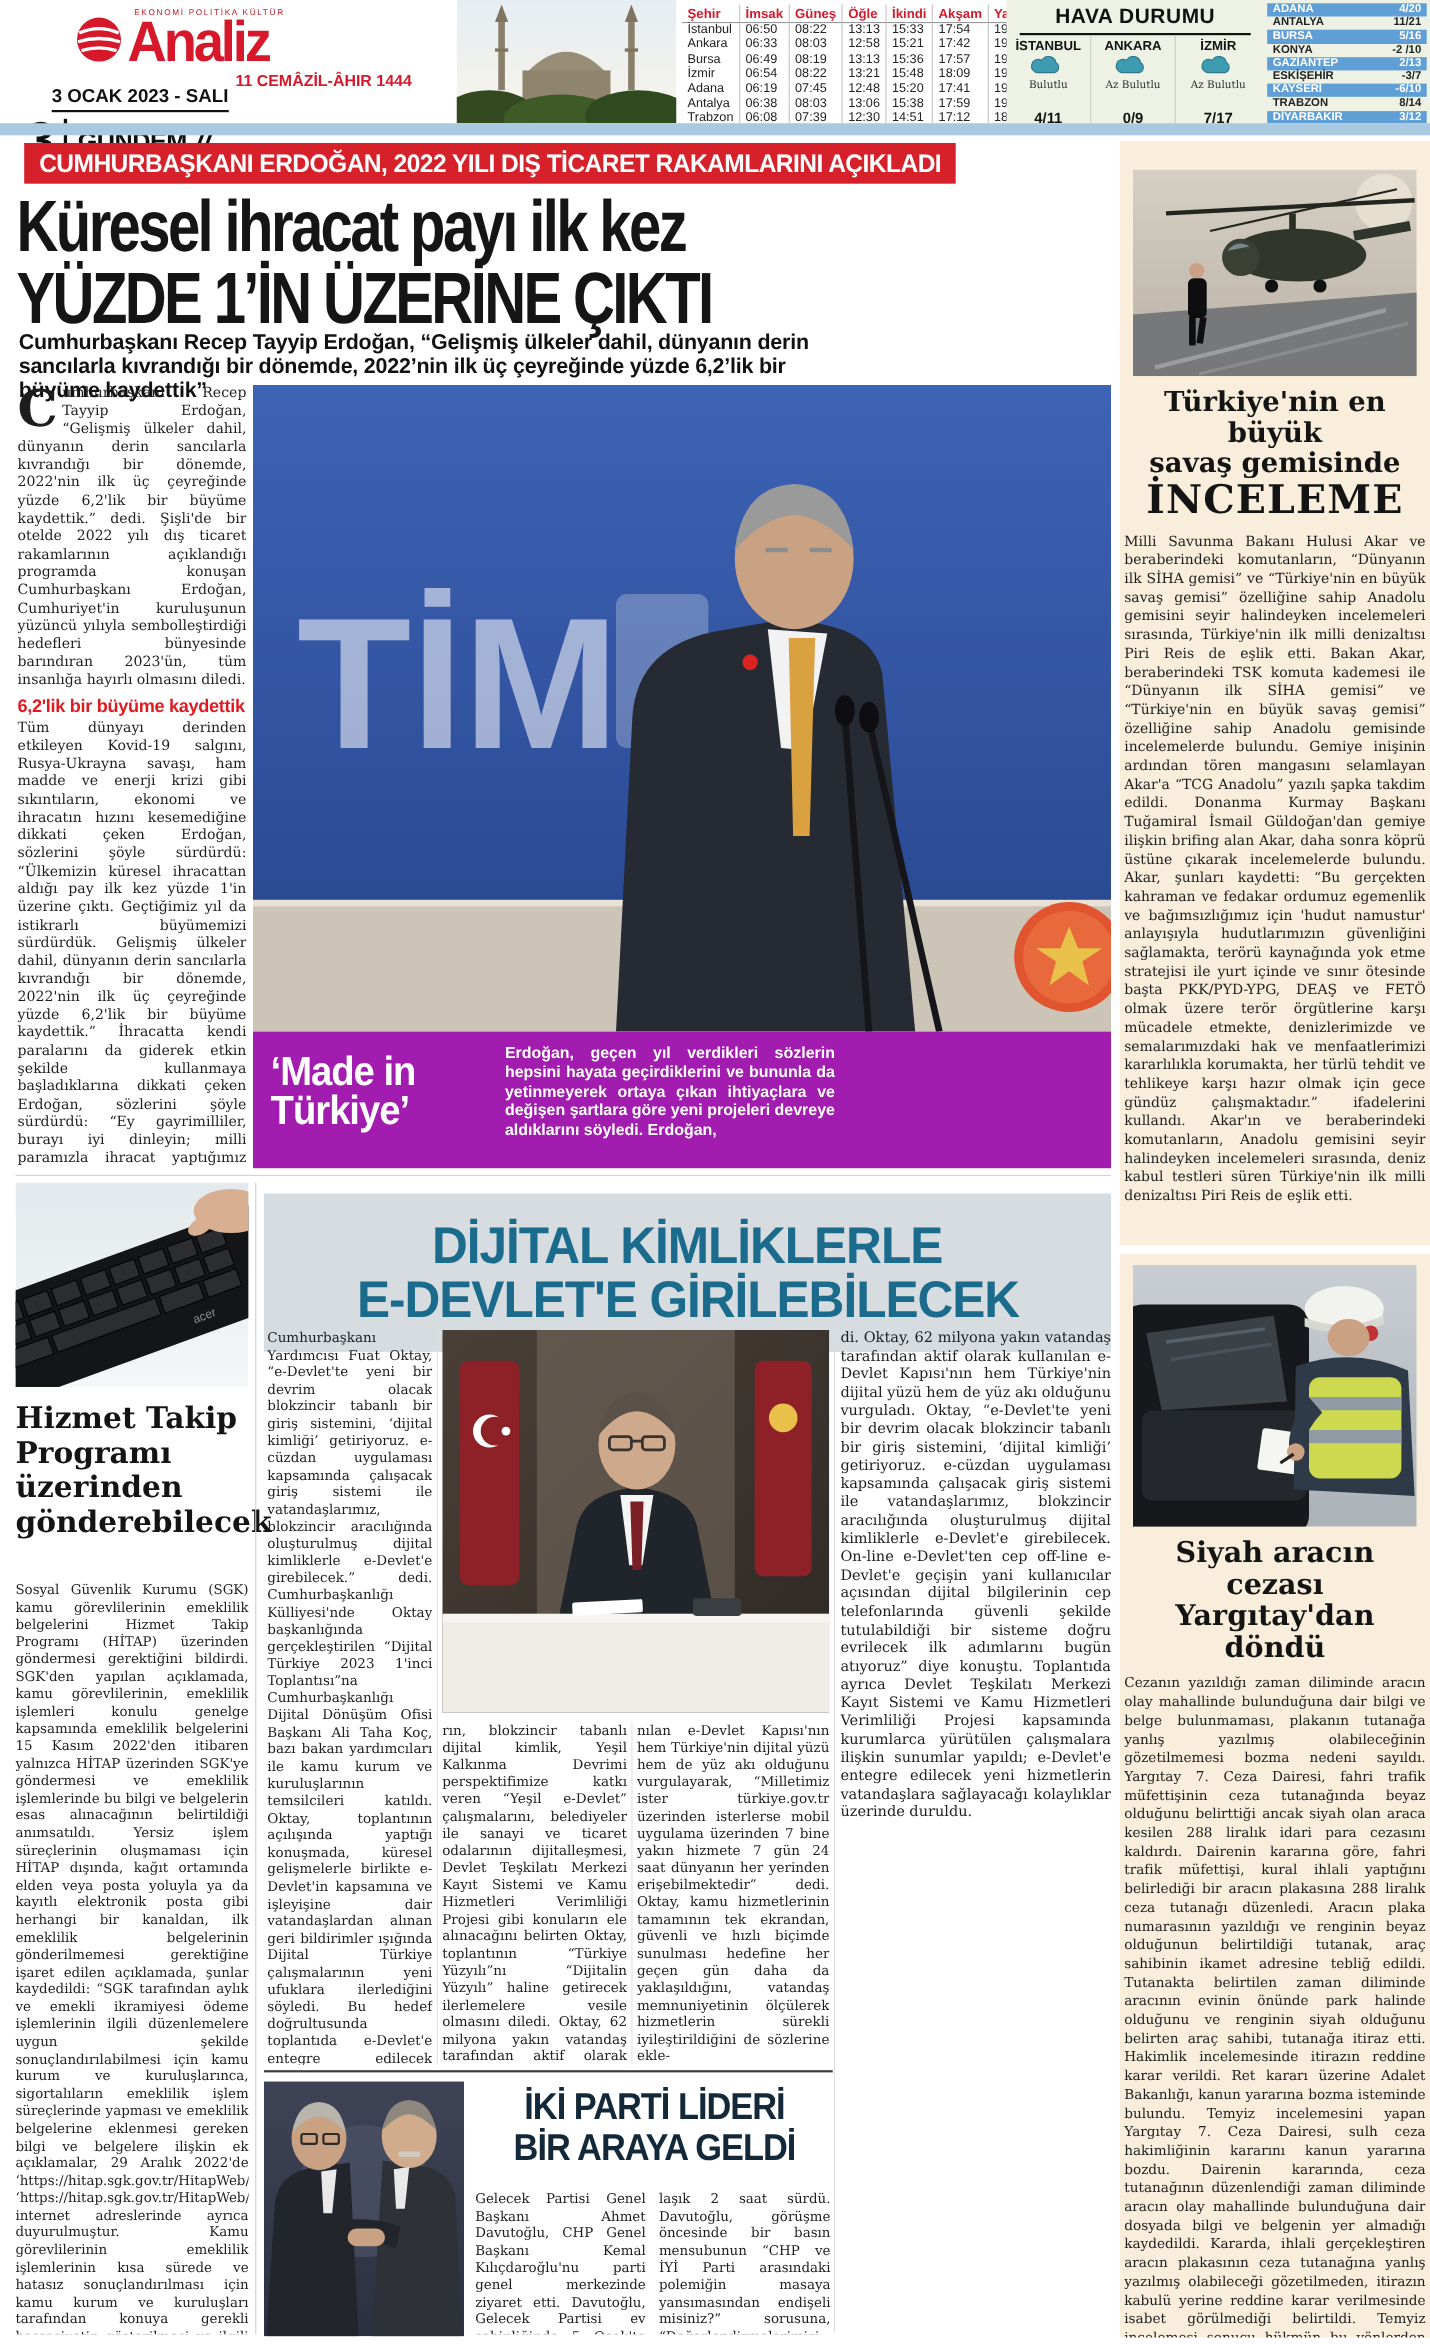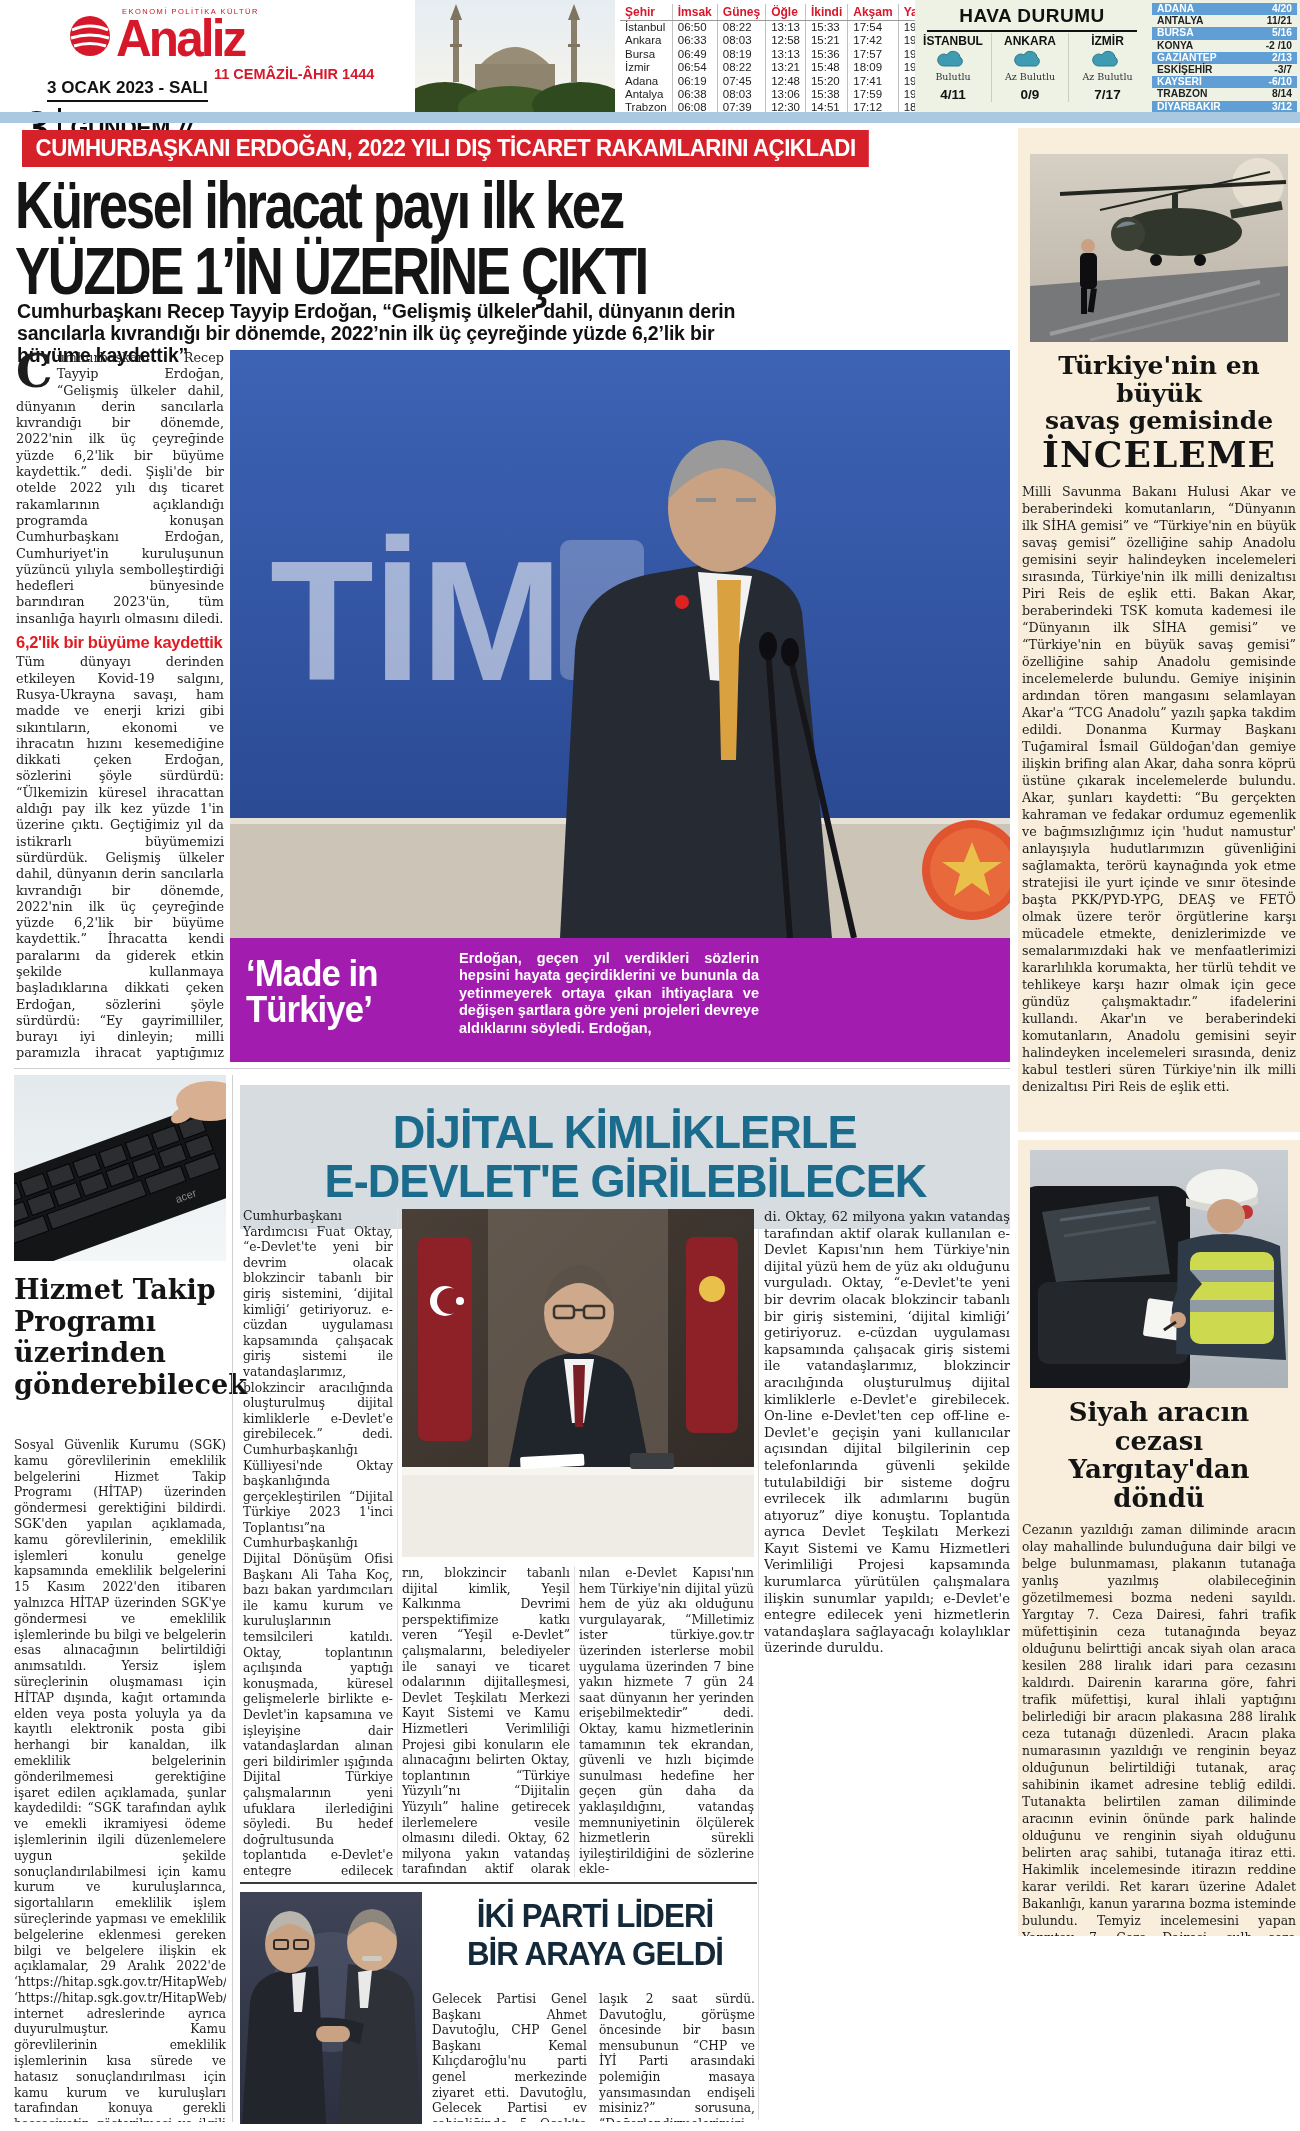--- a/index.html
+++ b/index.html
@@ -30,21 +30,21 @@
   .prayer td { padding:0 5px; color:#222; line-height:13.4px; white-space:nowrap; }
 
   
   .weather { position:absolute; left:915px; top:0; width:385px; height:112px; background:#edf2e5; overflow:hidden; }
   .w-title { position:absolute; left:12px; top:5px; width:210px; text-align:center; font-size:19px; font-weight:800; color:#111; border-bottom:2px solid #111; padding-bottom:3px; letter-spacing:.5px; }
   .w-feat { position:absolute; left:0; top:33px; width:232px; display:flex; }
   .w-city { width:77px; text-align:center; border-right:1px solid #c9cfbf; padding-top:1px; }
   .w-city:last-child { border-right:none; }
   .w-name { font-size:12px; font-weight:bold; color:#111; }
   .w-cond { font-family:"DejaVu Serif", serif; font-size:9.5px; color:#333; line-height:1.1; }
-  .w-temp { font-size:13.5px; font-weight:bold; color:#111; margin-top:5px; }
+  .w-temp { font-size:13.5px; font-weight:bold; color:#111; margin-top:17px; }
   .w-list { position:absolute; left:237px; top:3px; width:145px; }
   .w-row { display:flex; justify-content:space-between; padding:0 5px; height:12.2px; line-height:12.2px; font-size:10.3px; font-weight:bold; color:#222; }
   .w-row.hl { background:#5f9fd6; color:#fff; }
 
   .blueband { position:absolute; left:0; top:112px; width:1300px; height:11px; background:#a9c9e1; }
 
   
   .kicker { position:absolute; left:22px; top:130px; height:37px; line-height:36px; padding:0 14px; background:#d6212a; color:#fff; font-weight:800; font-size:23px; letter-spacing:-.5px; white-space:nowrap; transform:scaleX(.97); transform-origin:left; }
   .h1 { position:absolute; left:15px; font-size:66px; font-weight:900; letter-spacing:-3px; color:#151515; white-space:nowrap; transform:scaleX(.8); transform-origin:0 50%; line-height:1; }
   .h1a { top:172px; } .h1b { top:238px; }
@@ -57,21 +57,21 @@
   .cap-quote { width:195px; font-size:37px; font-weight:800; line-height:.98; letter-spacing:-1px; transform:scaleX(.94); transform-origin:left top; margin-top:6px; }
   .cap-t { font-size:14.5px; font-weight:bold; line-height:1.2; text-align:justify; }
   .cap-t1 { width:300px; } .cap-t2 { width:245px; }
 
   .hline { position:absolute; background:#cfcfcf; height:1px; }
   .vline { position:absolute; background:#cfcfcf; width:1px; }
 
   
   .beige { position:absolute; left:1018px; width:282px; background:#f8eedb; padding:0 4px; overflow:hidden; }
   .box-inceleme { top:128px; height:1004px; }
-  .box-yargitay { top:1140px; height:796px; }
+  .box-yargitay { top:1140px; height:985px; }
   .side-photo { width:258px; height:188px; margin:26px auto 10px auto; overflow:hidden; }
   .side-photo2 { width:258px; height:238px; margin:10px auto 10px auto; overflow:hidden; }
   .side-h { font-family:"DejaVu Serif", serif; font-weight:bold; text-align:center; color:#141414; line-height:1.1; }
   .side-h .l1 { font-size:25px; } .side-h .l3 { font-size:36px; letter-spacing:1px; }
   .side-h2 { font-size:26px; }
   .side-body { font-family:"DejaVu Serif", serif; font-size:12.7px; line-height:17px; text-align:justify; color:#1d1d1d; margin-top:9px; overflow:hidden; }
 
   
   .hitap-photo { position:absolute; left:14px; top:1075px; width:212px; height:186px; overflow:hidden; }
   .hitap-h { position:absolute; left:14px; top:1274px; width:212px; font-family:"DejaVu Serif", serif; font-size:27px; font-weight:bold; line-height:1.17; color:#141414; }

